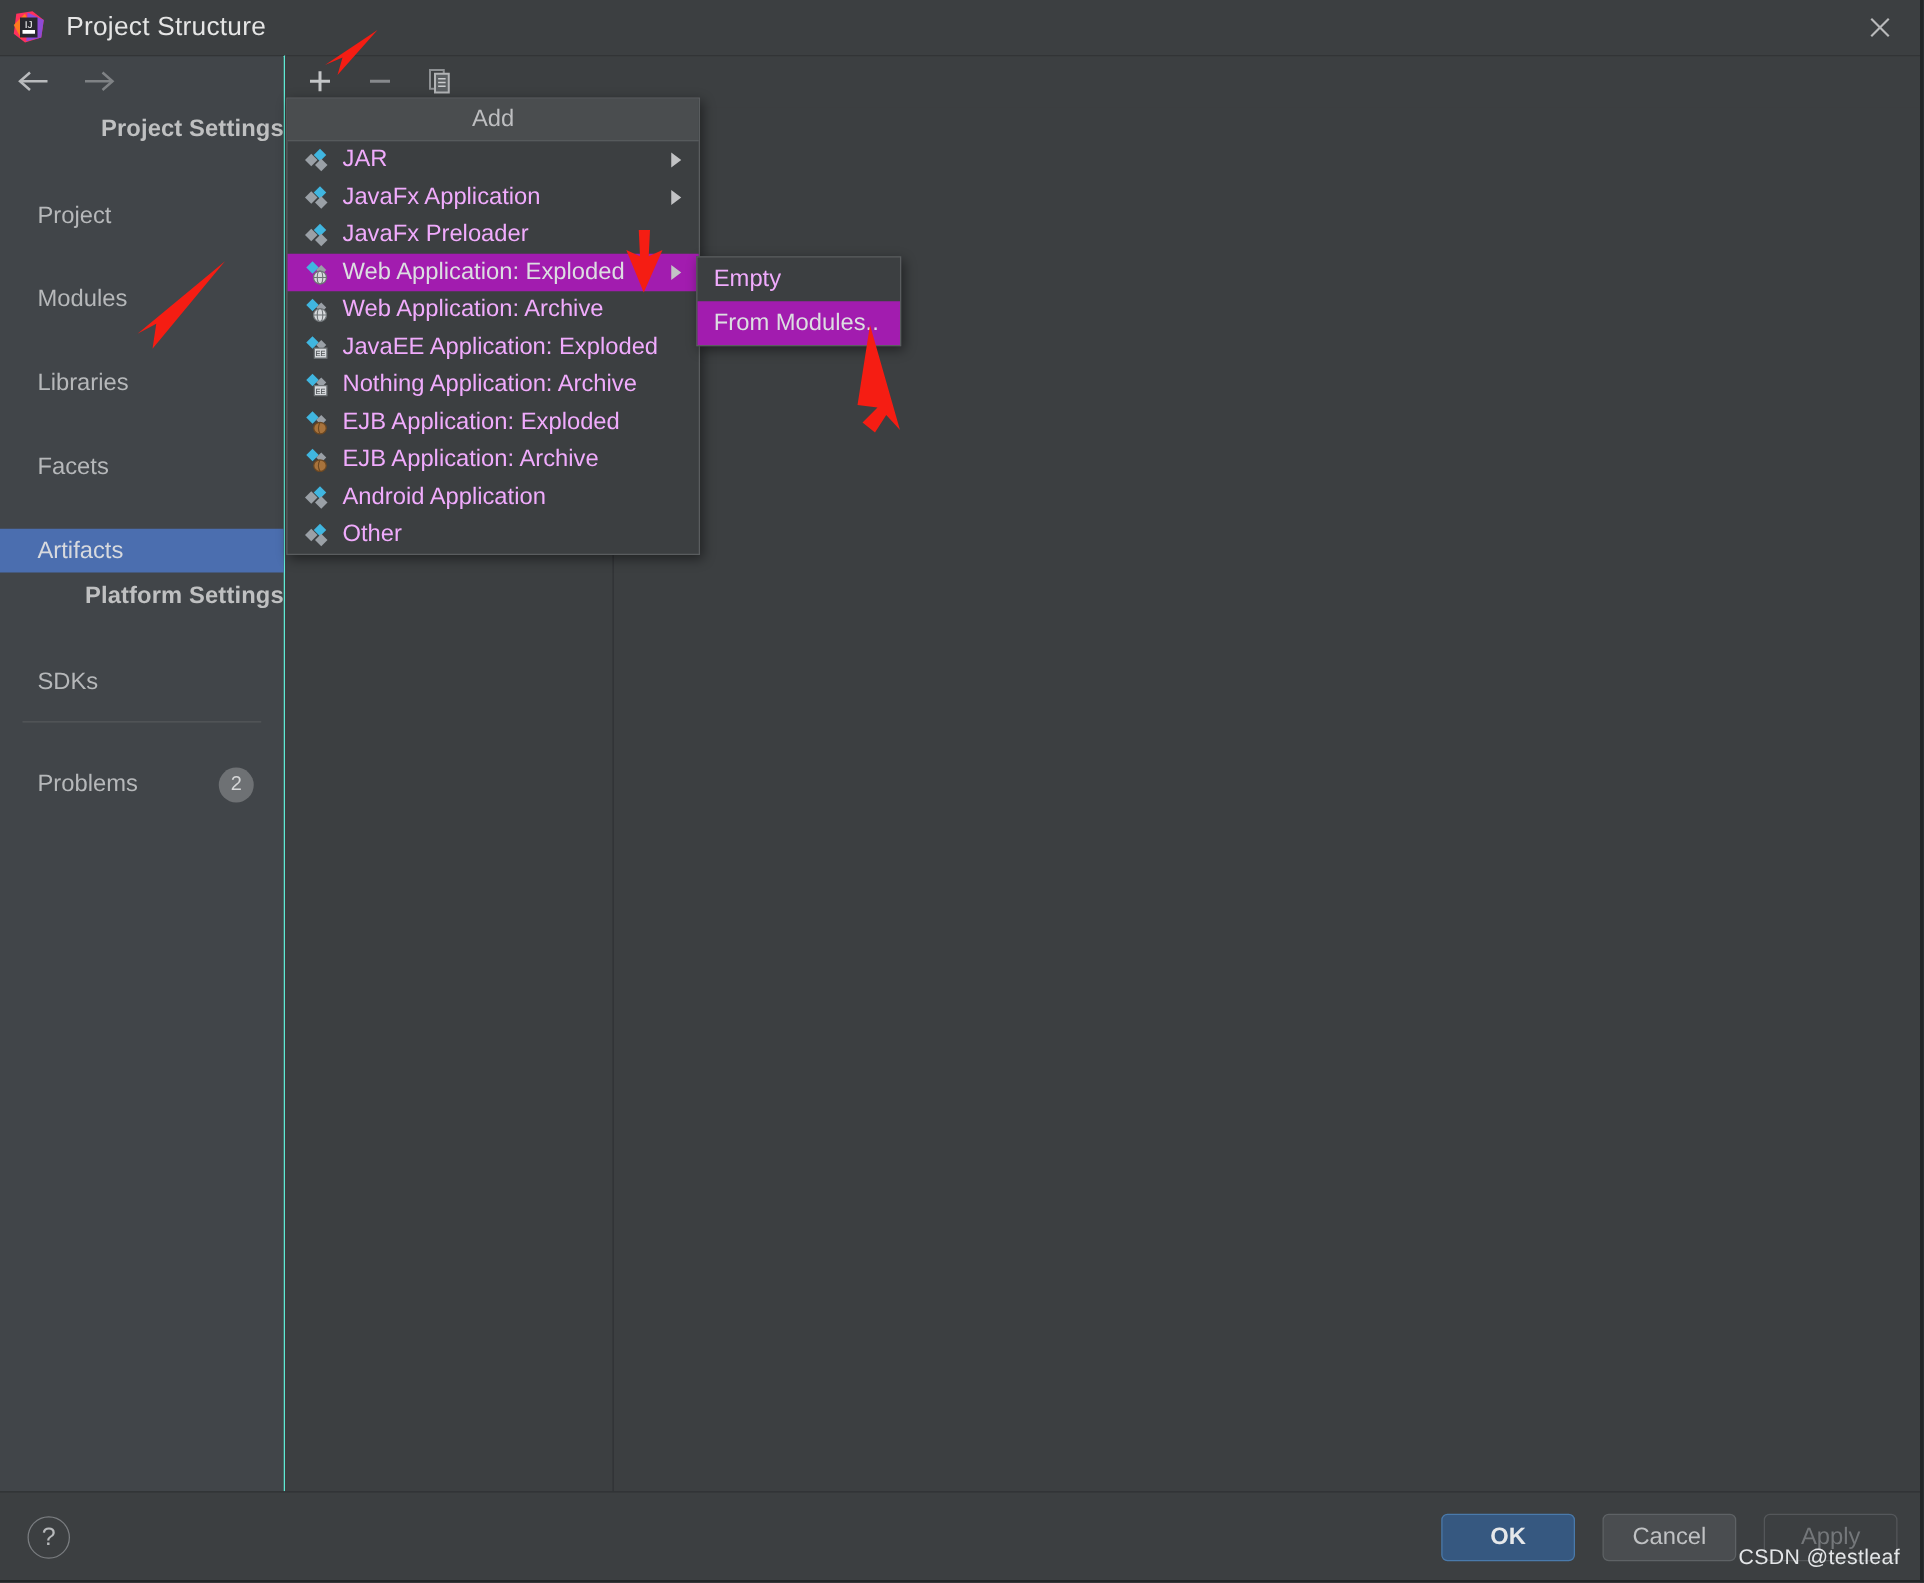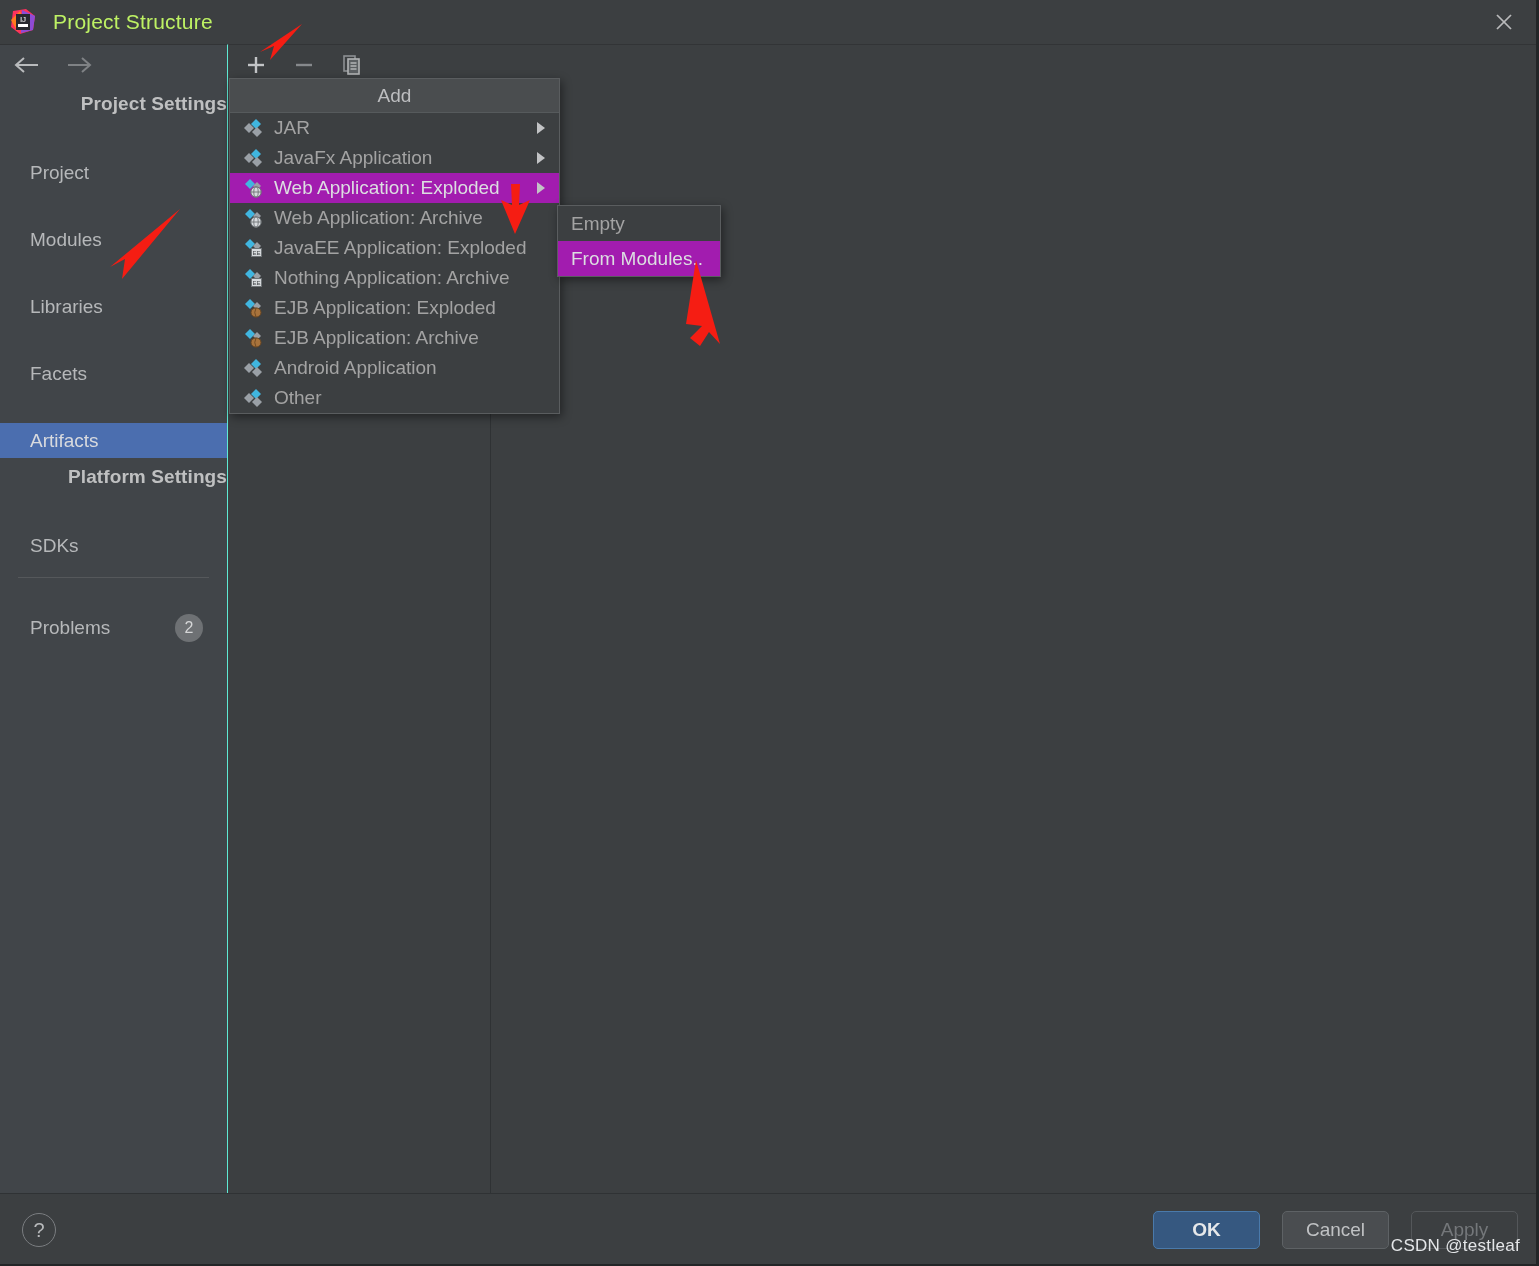--- a/index.html
+++ b/index.html
@@ -34,21 +34,21 @@
   .logo {
     width: 28px; height: 28px;
     margin-left: 9px;
     position: relative;
     flex: 0 0 auto;
   }
   .logo svg { display: block; }
   .title-text {
     margin-left: 16px;
     font-size: 21px;
-    color: #bef264;
+    color: #e5e5e5;
     letter-spacing: .2px;
   }
   .close-btn {
     position: absolute;
     right: 14px; top: 6px;
     width: 36px; height: 32px;
     display: flex; align-items: center; justify-content: center;
     cursor: pointer;
   }
   .close-btn svg { display:block; }
@@ -177,21 +177,21 @@
     color: #bdbec0;
     background: #4a4d4f;
     border-bottom: 1px solid #565a5c;
   }
   .menu-item {
     height: 30px;
     display: flex;
     align-items: center;
     padding-left: 12px;
     font-size: 19px;
-    color: #a3a3a3;
+    color: #f0abfc;
     cursor: pointer;
     position: relative;
   }
   .menu-item.highlighted {
     background: #a21caf;
     color: #dcdee1;
   }
   .menu-icon {
     width: 22px; height: 22px;
     margin-right: 10px;
@@ -411,20 +411,30 @@
         <svg width="20" height="20" viewBox="0 0 20 20">
           <polygon points="13,1 18,6 13,11 8,6" fill="#40b6e0"></polygon>
           <polygon points="6,5 11,10 6,15 1,10" fill="#9aa0a6"></polygon>
           <polygon points="14,9 19,14 14,19 9,14" fill="#9aa0a6"></polygon>
         </svg>
       </span>
       <span class="menu-label">JavaFx Application</span>
       <span class="submenu-arrow"></span>
     </div>
 
+    <div class="menu-item">
+      <span class="menu-icon">
+        <svg width="20" height="20" viewBox="0 0 20 20">
+          <polygon points="13,1 18,6 13,11 8,6" fill="#40b6e0"></polygon>
+          <polygon points="6,5 11,10 6,15 1,10" fill="#9aa0a6"></polygon>
+          <polygon points="14,9 19,14 14,19 9,14" fill="#9aa0a6"></polygon>
+        </svg>
+      </span>
+      <span class="menu-label">JavaFx Preloader</span>
+    </div>
 
     <div class="menu-item highlighted">
       <span class="menu-icon">
         <svg width="20" height="20" viewBox="0 0 20 20">
           <polygon points="7,1 12,6 7,11 2,6" fill="#40b6e0"></polygon>
           <polygon points="14,4 18,8 14,12 10,8" fill="#9aa0a6"></polygon>
           <circle cx="13" cy="14" r="5.2" fill="#d7dadd" stroke="#6f7477" stroke-width="1"></circle>
           <ellipse cx="13" cy="14" rx="2.2" ry="5.2" fill="none" stroke="#6f7477" stroke-width=".9"></ellipse>
           <line x1="7.8" y1="14" x2="18.2" y2="14" stroke="#6f7477" stroke-width=".9"></line>
         </svg>

